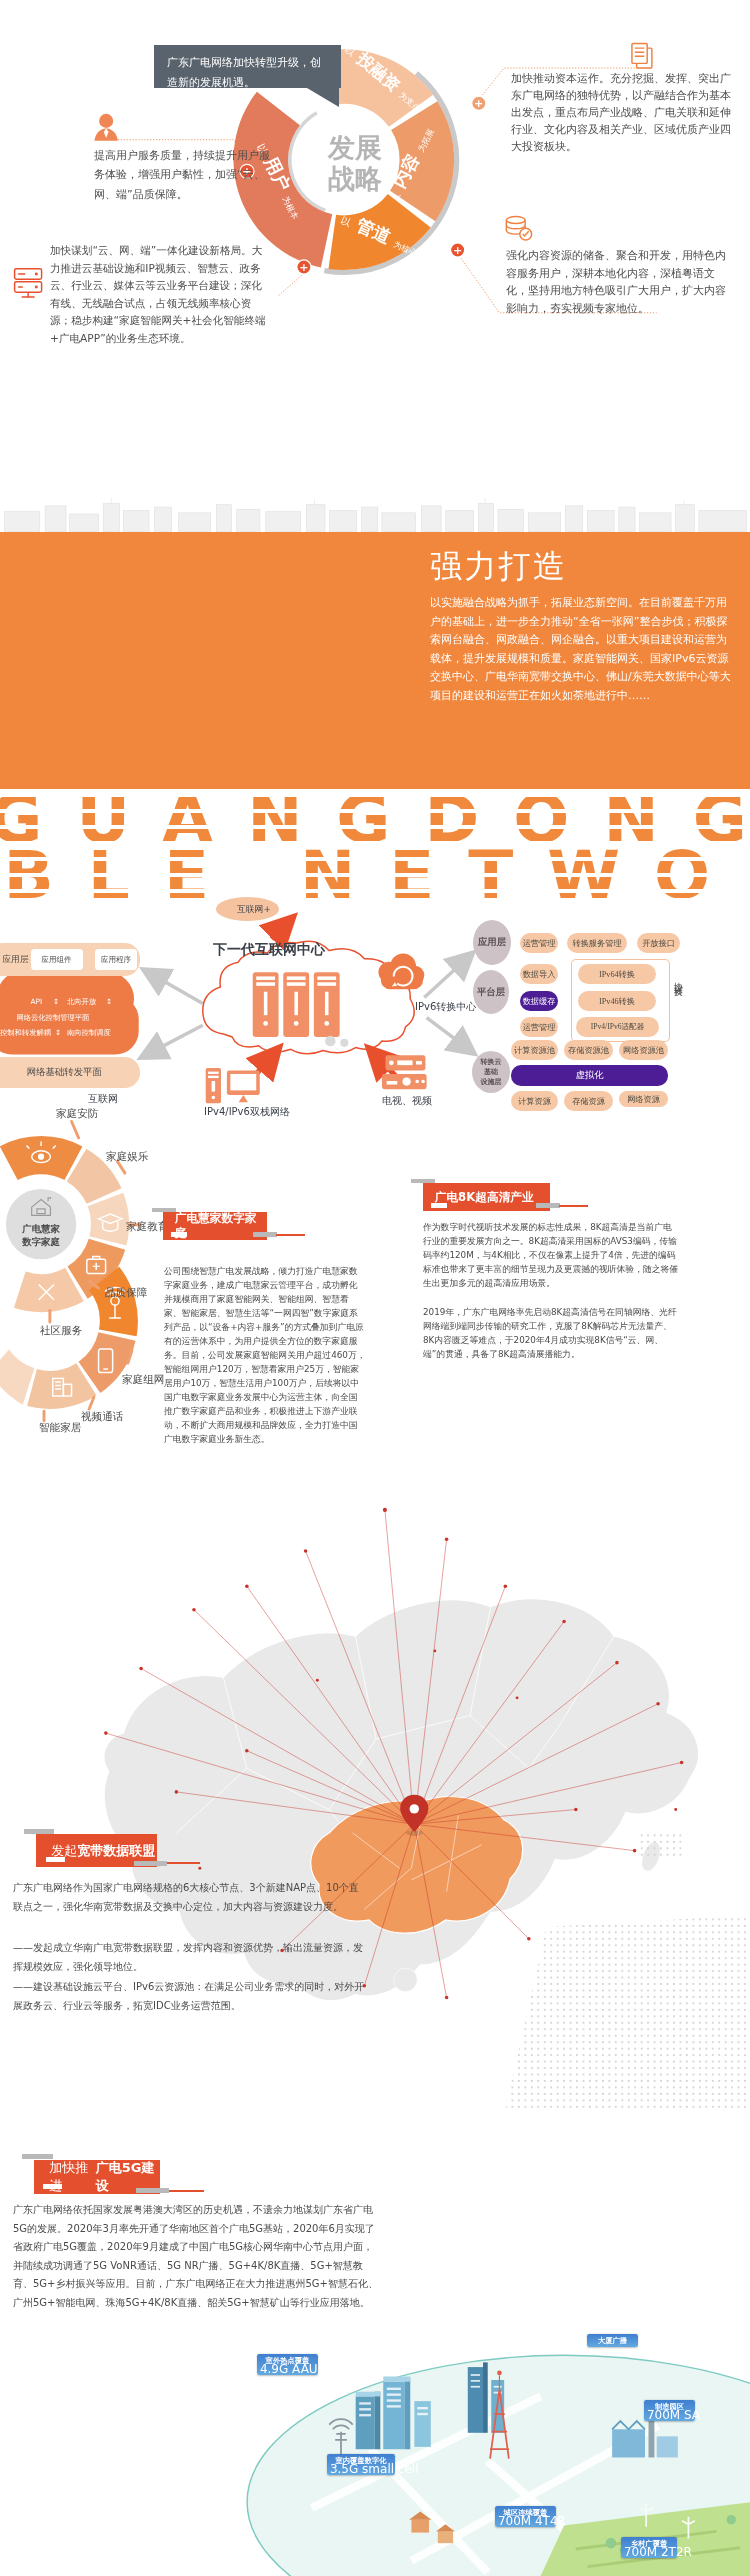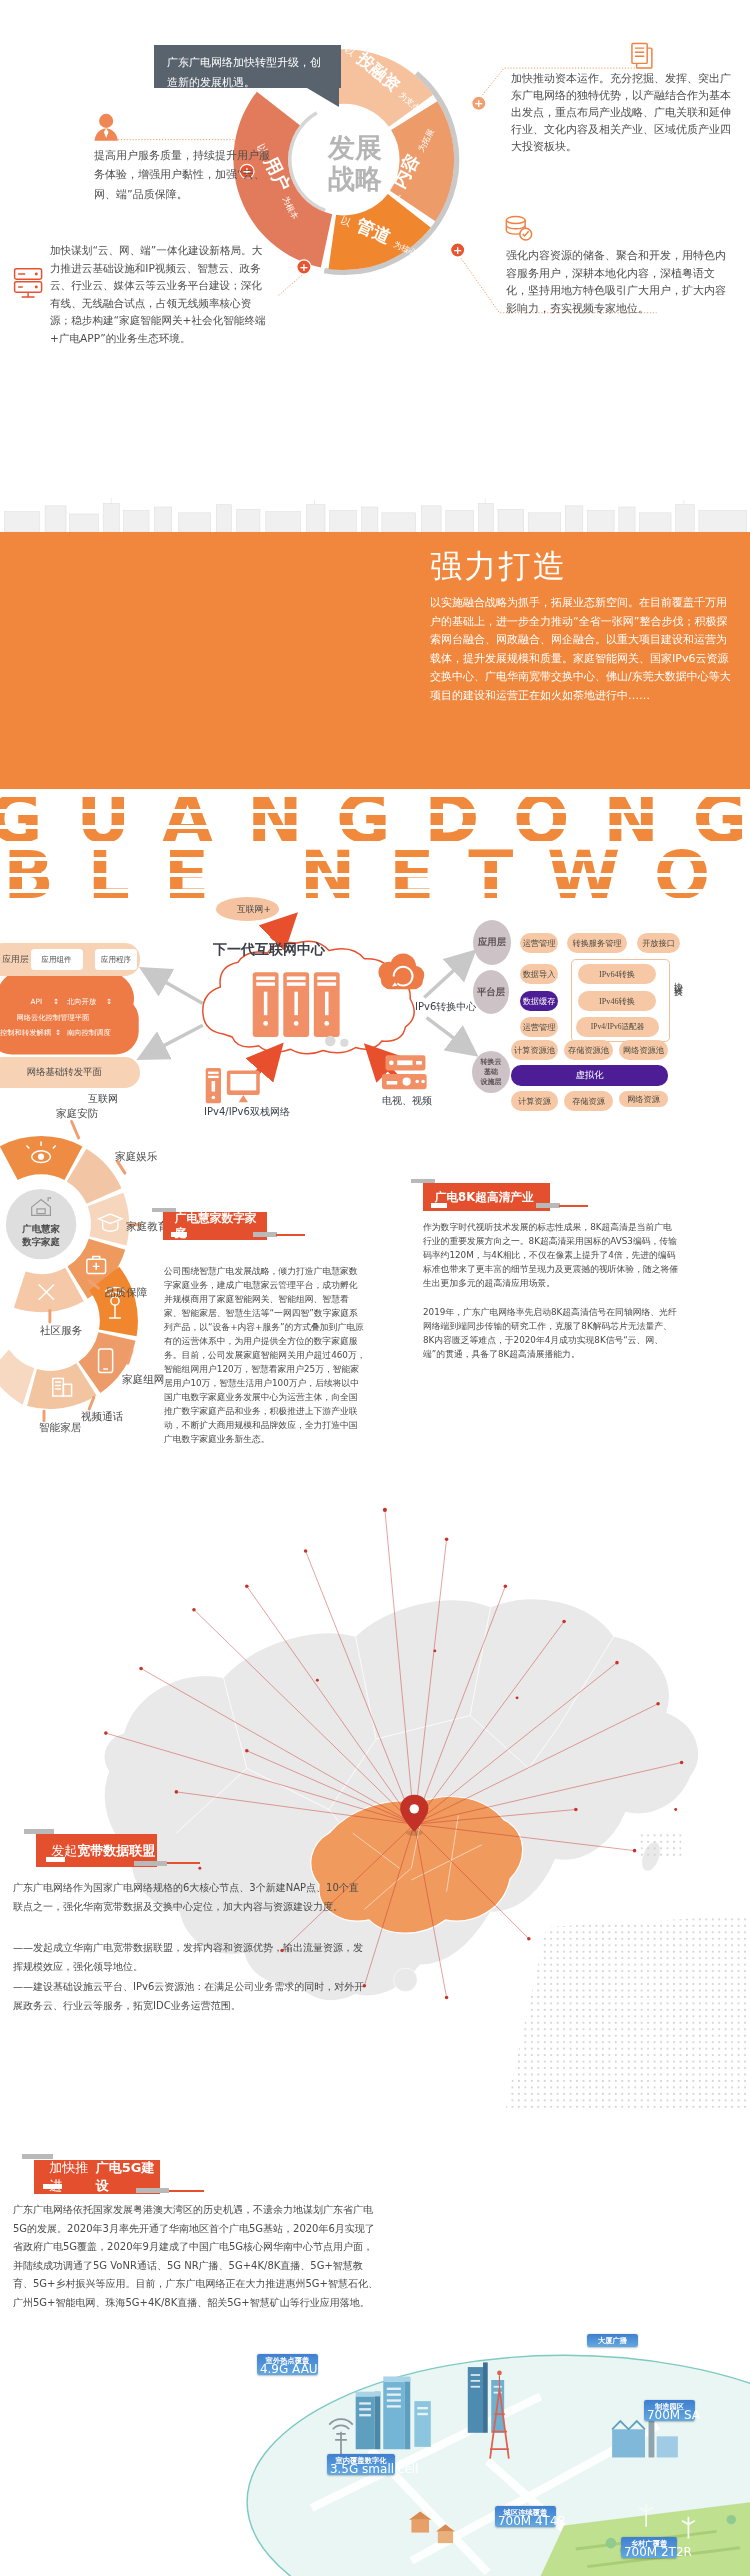--- a/index.html
+++ b/index.html
@@ -417,21 +417,21 @@
         <path d="M85,372 L85,392"></path>
         <path d="M225,440 L218,462"></path>
       <path d="M160,520 L152,540"></path>
         <path d="M75,544 L75,560"></path>
     </g>
     <text x="70" y="238" text-anchor="middle" font-size="16" font-weight="bold" fill="#4a4a4a">广电慧家</text>
     <text x="70" y="260" text-anchor="middle" font-size="16" font-weight="bold" fill="#4a4a4a">数字家庭</text>
   </svg>
 
   <div class="spoke" style="left:56px;top:1107px">家庭安防</div>
-  <div class="spoke" style="left:115px;top:1150px">家庭娱乐</div>
+  <div class="spoke" style="left:106px;top:1150px">家庭娱乐</div>
   <div class="spoke" style="left:126px;top:1220px">家庭教育</div>
   <div class="spoke" style="left:105px;top:1286px">品质保障</div>
   <div class="spoke" style="left:40px;top:1324px">社区服务</div>
   <div class="spoke" style="left:122px;top:1373px">家庭组网</div>
   <div class="spoke" style="left:81px;top:1410px">视频通话</div>
   <div class="spoke" style="left:39px;top:1421px">智能家居</div>
 
   <div class="deco-gray" style="left:152px;top:1208px;width:23.5px;height:4.1px"></div>
   <div class="titlebox" style="left:163px;top:1212px;width:104px;height:28px;font-size:11.7px">
     <span class="bold">广电慧家数字家庭</span>

